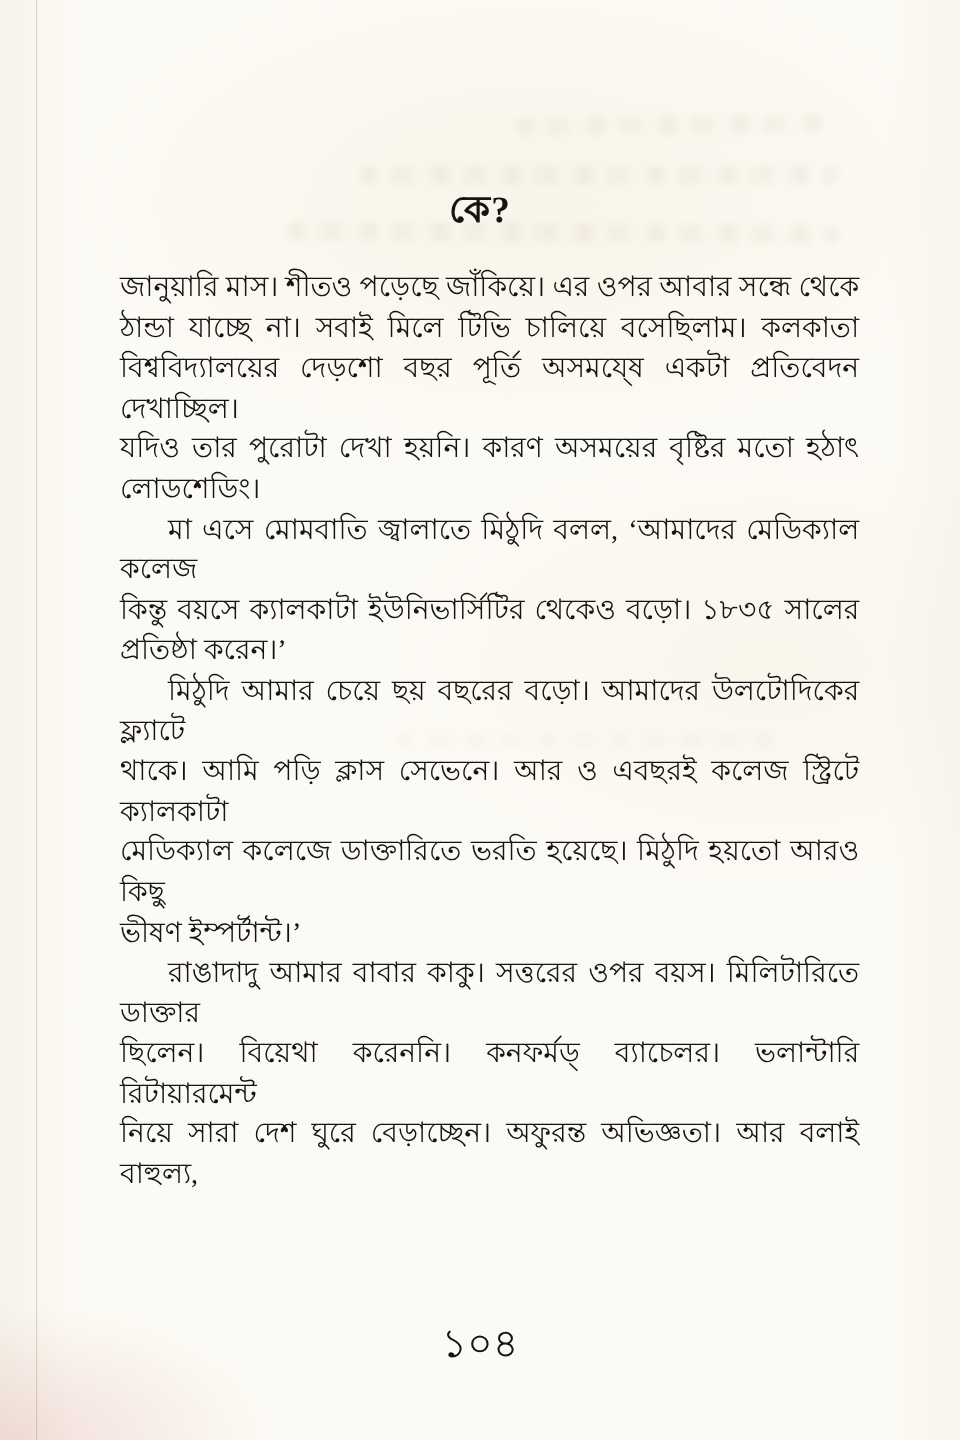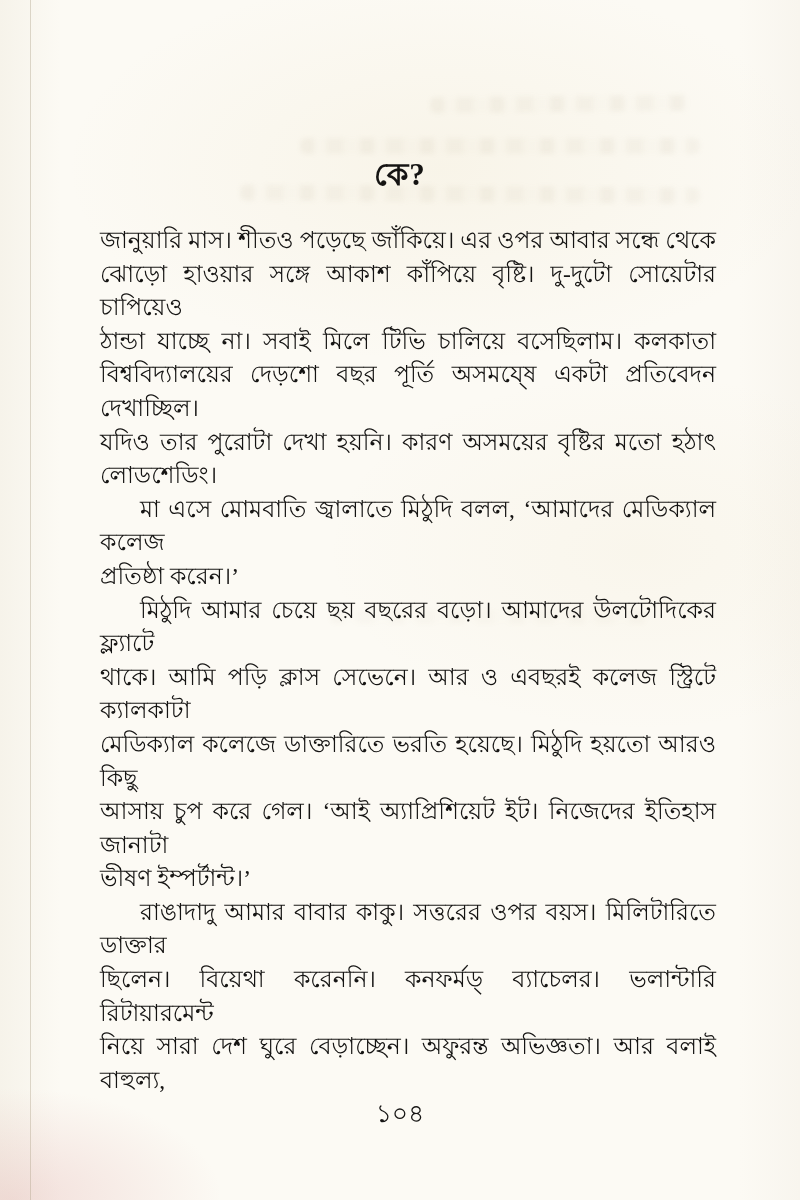--- a/index.html
+++ b/index.html
@@ -61,57 +61,56 @@
     text-align: justify;
     text-align-last: justify;
     white-space: normal;
   }
   .line.last { text-align-last: left; }
   .line.indent { text-indent: 40px; }
 
   .page-number {
     position: absolute; left: 0; top: 1094px; width: 800px;
     text-align: center;
-    font-size: 25px;
+    font-size: 33px;
   }
 </style>
 </head>
 <body>
 
 <div class="page">
 
   <div class="gutter-line"></div>
   <div class="ghost ghost-1"></div>
   <div class="ghost ghost-2"></div>
   <div class="ghost ghost-3"></div>
   <div class="ghost ghost-4"></div>
 
   <h1 class="title">কে?</h1>
 
   <div class="text-block">
 
     <p class="para">
       <span class="line">জানুয়ারি মাস। শীতও পড়েছে জাঁকিয়ে। এর ওপর আবার সন্ধে থেকে</span>
-      <span class="line">ঝোড়ো হাওয়ার সঙ্গে আকাশ কাঁপিয়ে বৃষ্টি। দু-দুটো সোয়েটার চাপিয়েও</span>
       <span class="line">ঠান্ডা যাচ্ছে না। সবাই মিলে টিভি চালিয়ে বসেছিলাম। কলকাতা</span>
       <span class="line">বিশ্ববিদ্যালয়ের দেড়শো বছর পূর্তি অসময্ষে একটা প্রতিবেদন দেখাচ্ছিল।</span>
       <span class="line">যদিও তার পুরোটা দেখা হয়নি। কারণ অসময়ের বৃষ্টির মতো হঠাৎ</span>
       <span class="line last">লোডশেডিং।</span>
     </p>
 
     <p class="para">
       <span class="line indent">মা এসে মোমবাতি জ্বালাতে মিঠুদি বলল, ‘আমাদের মেডিক্যাল কলেজ</span>
+      <span class="line">কিন্তু বয়সে ক্যালকাটা ইউনিভার্সিটির থেকেও বড়ো। ১৮৩৫ সালের</span>
       <span class="line last">প্রতিষ্ঠা করেন।’</span>
     </p>
 
     <p class="para">
       <span class="line indent">মিঠুদি আমার চেয়ে ছয় বছরের বড়ো। আমাদের উলটোদিকের ফ্ল্যাটে</span>
       <span class="line">থাকে। আমি পড়ি ক্লাস সেভেনে। আর ও এবছরই কলেজ স্ট্রিটে ক্যালকাটা</span>
       <span class="line">মেডিক্যাল কলেজে ডাক্তারিতে ভরতি হয়েছে। মিঠুদি হয়তো আরও কিছু</span>
-      <span class="line">আসায় চুপ করে গেল। ‘আই অ্যাপ্রিশিয়েট ইট। নিজেদের ইতিহাস জানাটা</span>
       <span class="line last">ভীষণ ইম্পর্টান্ট।’</span>
     </p>
 
     <p class="para">
       <span class="line indent">রাঙাদাদু আমার বাবার কাকু। সত্তরের ওপর বয়স। মিলিটারিতে ডাক্তার</span>
       <span class="line">ছিলেন। বিয়েথা করেননি। কনফর্মড্‌ ব্যাচেলর। ভলান্টারি রিটায়ারমেন্ট</span>
       <span class="line">নিয়ে সারা দেশ ঘুরে বেড়াচ্ছেন। অফুরন্ত অভিজ্ঞতা। আর বলাই বাহুল্য,</span>
 
     </p>
 

